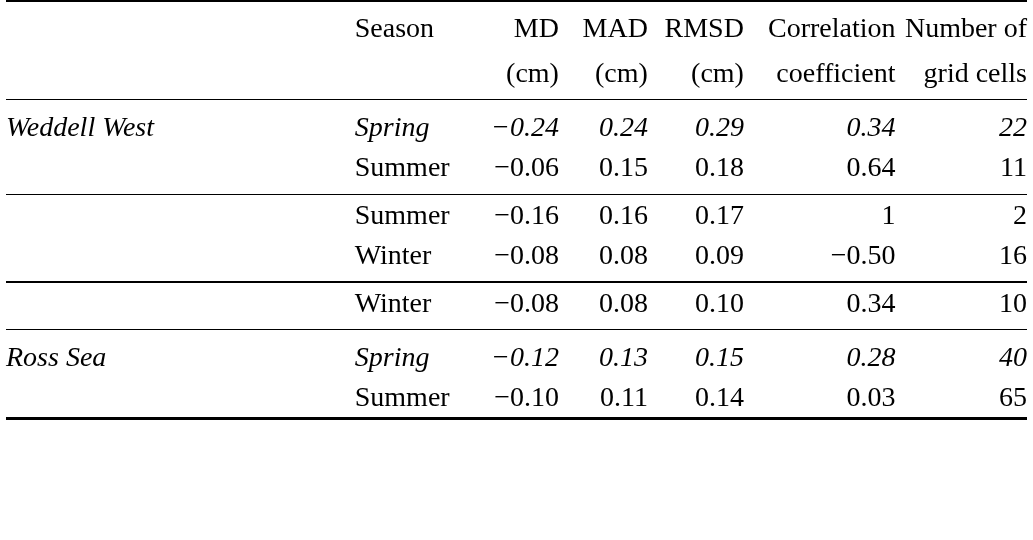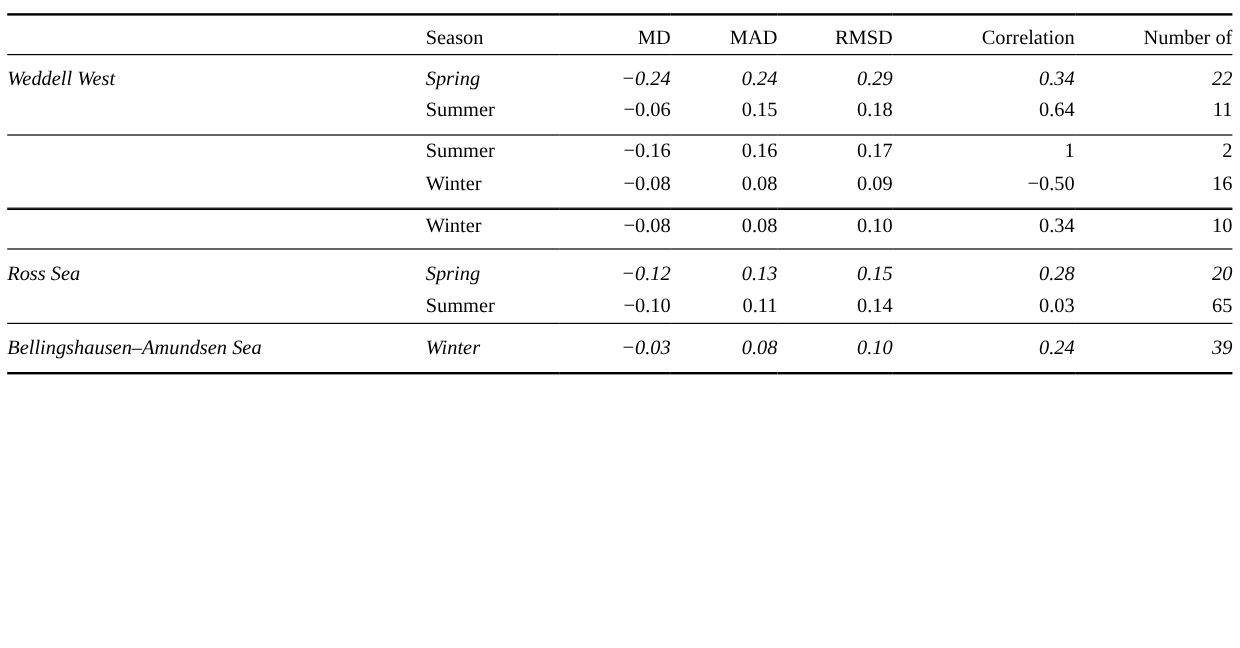--- a/index.html
+++ b/index.html
@@ -16,23 +16,22 @@
   }
   .table-wrap {
     width: 1033px;
     height: 540px;
     box-sizing: border-box;
     padding: 0 6px;
   }
   table.stats-table {
     width: 100%;
     border-collapse: collapse;
-    font-size: 17px;
+    font-size: 28px;
     line-height: 1.22;
-    margin-top: 11px;
   }
   table.stats-table td,
   table.stats-table th {
     padding: 0;
     font-weight: normal;
     vertical-align: baseline;
   }
 
   
   .rule-top td { border-top: 2.4px solid #000; height: 0; font-size: 0; line-height: 0; padding: 0; }
@@ -80,20 +79,29 @@
 
       <tr class="head-row">
         <td class="head-region"></td>
         <td class="head-season">Season</td>
         <td class="col-num">MD</td>
         <td class="col-num">MAD</td>
         <td class="col-num">RMSD</td>
         <td class="col-num">Correlation</td>
         <td class="col-num">Number of</td>
       </tr>
+      <tr class="head-row head-row2">
+        <td class="head-region"></td>
+        <td class="head-season"></td>
+        <td class="col-num">(cm)</td>
+        <td class="col-num">(cm)</td>
+        <td class="col-num">(cm)</td>
+        <td class="col-num">coefficient</td>
+        <td class="col-num">grid cells</td>
+      </tr>
 
       <tr class="rule-mid">
         <td colspan="7"></td>
       </tr>
 
       <tr class="row-first">
         <td class="data">Weddell West</td>
         <td class="data">Spring</td>
         <td class="data col-num">−0.24</td>
         <td class="data col-num">0.24</td>
@@ -157,45 +165,36 @@
         <td colspan="7"></td>
       </tr>
 
       <tr class="row-first">
         <td class="data">Ross Sea</td>
         <td class="data">Spring</td>
         <td class="data col-num">−0.12</td>
         <td class="data col-num">0.13</td>
         <td class="data col-num">0.15</td>
         <td class="data col-num">0.28</td>
-        <td class="data col-num">20</td>
+        <td class="data col-num">40</td>
       </tr>
       <tr>
         <td class="data"></td>
         <td class="data">Summer</td>
         <td class="data col-num">−0.10</td>
         <td class="data col-num">0.11</td>
         <td class="data col-num">0.14</td>
         <td class="data col-num">0.03</td>
         <td class="data col-num">65</td>
       </tr>
 
       <tr class="rule-mid">
         <td colspan="7"></td>
       </tr>
 
-      <tr class="row-first row-last">
-        <td class="data">Bellingshausen–Amundsen Sea</td>
-        <td class="data">Winter</td>
-        <td class="data col-num">−0.03</td>
-        <td class="data col-num">0.08</td>
-        <td class="data col-num">0.10</td>
-        <td class="data col-num">0.24</td>
-        <td class="data col-num">39</td>
-      </tr>
 
       <tr class="rule-bottom">
         <td colspan="7"></td>
       </tr>
 
     </tbody>
   </table>
 </div>
 
 </body></html>

